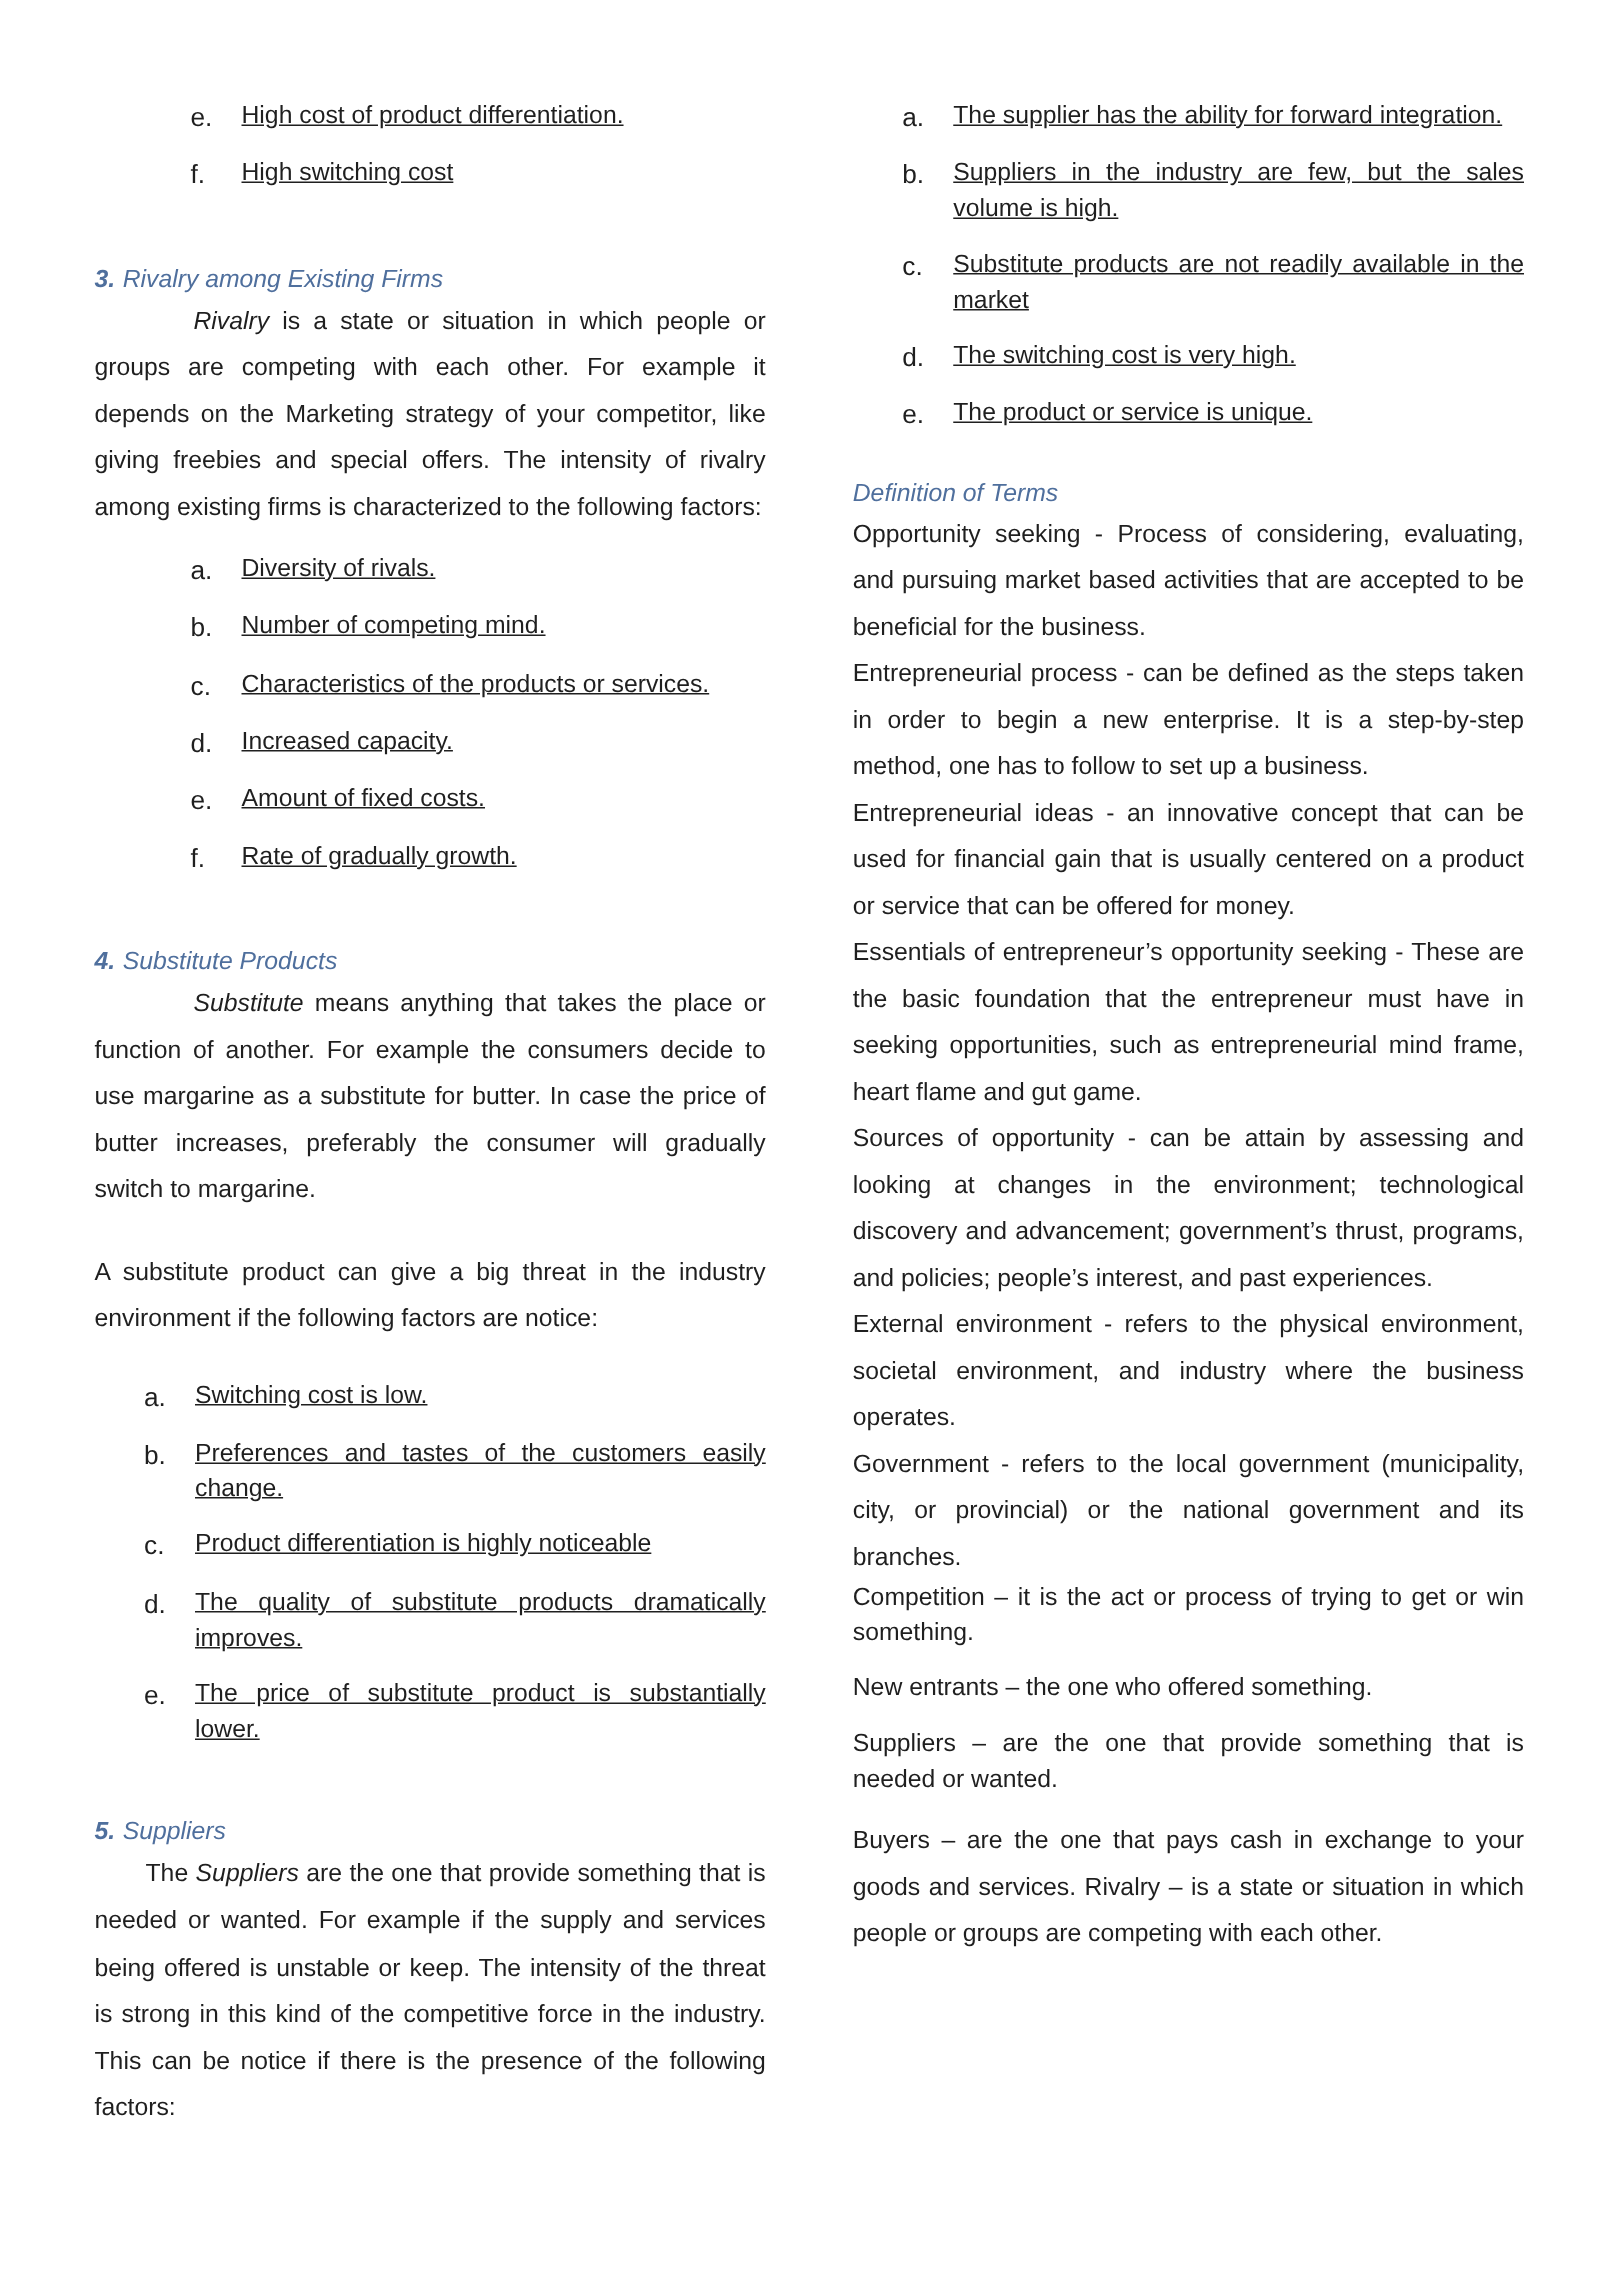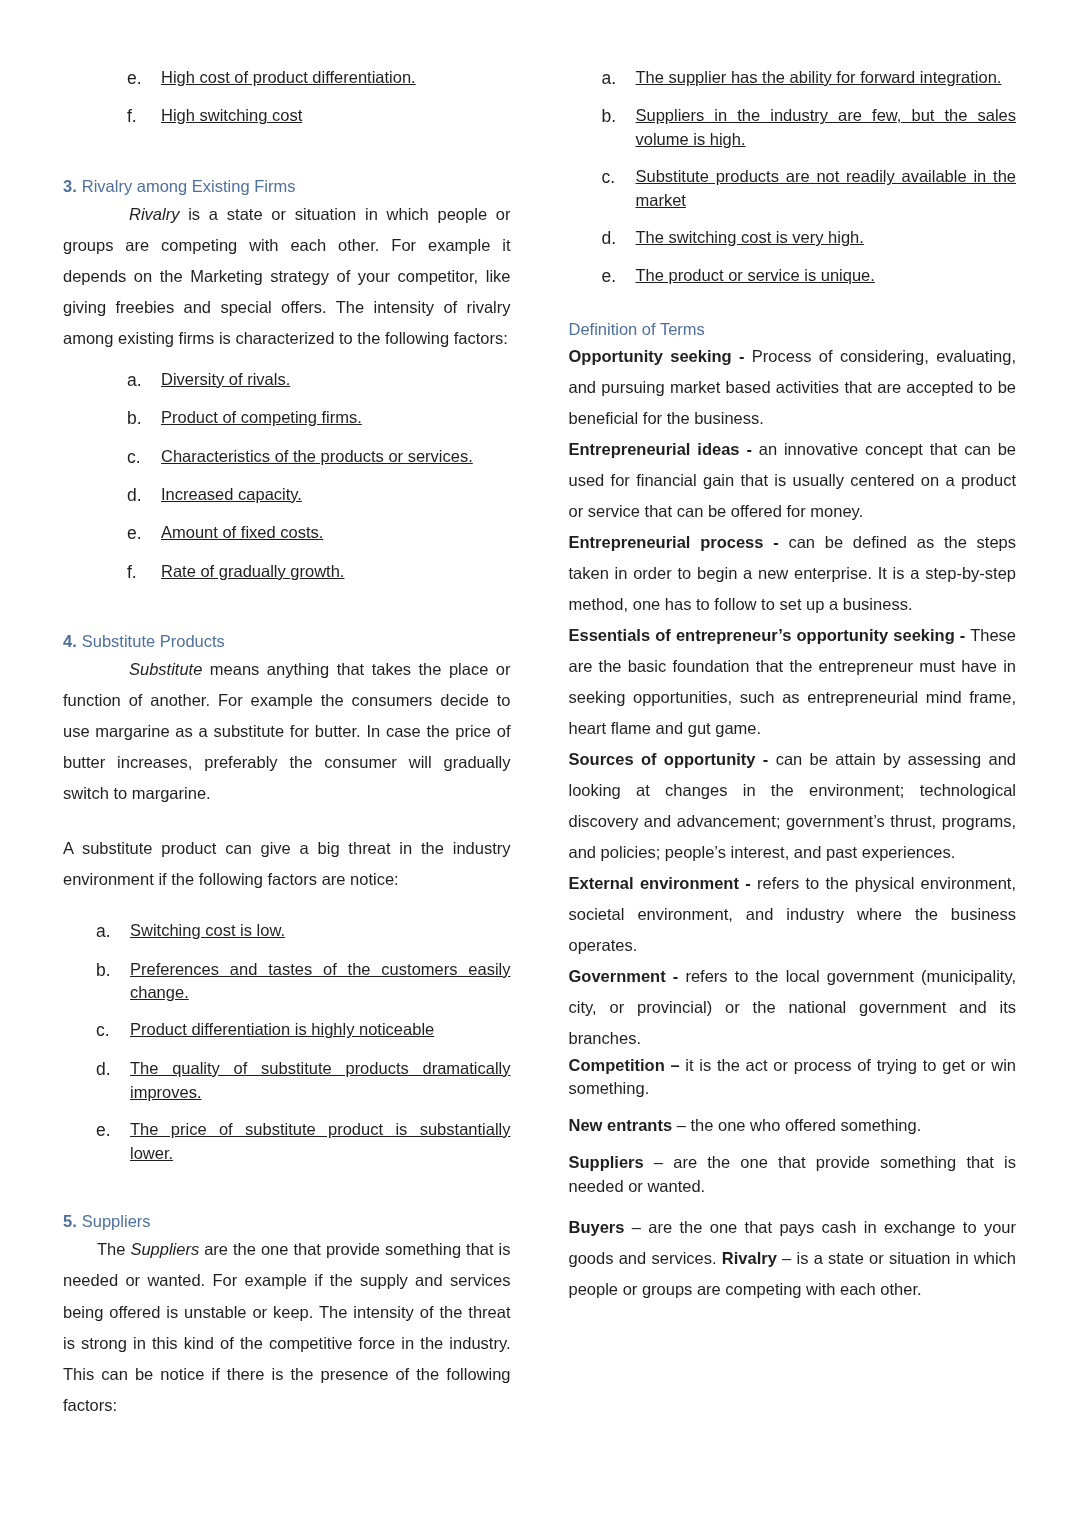--- a/index.html
+++ b/index.html
@@ -13,20 +13,21 @@
     gap: 58px;
     font-family: "Liberation Sans", sans-serif;
     font-size: 16.5px;
     color: #1f1f1f;
   }
   .col { flex: 1 1 0; min-width: 0; }
 
   
   .sec-head {
     font-family: "Liberation Sans", sans-serif;
+    font-style: italic;
     font-weight: 400;
     color: #4f6f9d;
     font-size: 16.5px;
     margin: 47px 0 3px 0;
   }
   .sec-head .num { font-weight: 700; margin-right: 5px; }
   .defs-head { margin: 30px 0 2px 0; }
 
   
   .para {
@@ -46,21 +47,21 @@
   .listA { padding-left: 64px; }
   .listB { padding-left: 33px; }
   .li { display: flex; margin-bottom: 13px; line-height: 1.45; }
   .li .marker { flex: 0 0 34px; font-size: 17.5px; }
   .li .litext { flex: 1 1 auto; text-align: justify; text-decoration: underline; }
 
   
   .def { margin: 0; text-align: justify; }
   .def.wide { line-height: 1.88; }
   .def.tight { line-height: 1.4; margin-bottom: 14px; }
-  .def b, .para b, .litext b { font-weight: 700; }
+  .def b, .para b, .litext b { font-weight: 400; }
 </style>
 </head>
 <body>
 
 <div class="page">
 
   <div class="col">
 
     <div class="list listA top-list">
       <div class="li">
@@ -77,21 +78,21 @@
 
     <p class="para indent-lg"><span class="ital">Rivalry</span><span> is a state or situation in which people or groups are competing with each other. For example it depends on the Marketing strategy of your competitor, like giving freebies and special offers. The intensity of rivalry among existing firms is characterized to the following factors:</span></p>
 
     <div class="list listA">
       <div class="li">
         <span class="marker">a.</span>
         <span class="litext">Diversity of rivals.</span>
       </div>
       <div class="li">
         <span class="marker">b.</span>
-        <span class="litext">Product of competing firms.</span>
+        <span class="litext">Number of competing mind.</span>
       </div>
       <div class="li">
         <span class="marker">c.</span>
         <span class="litext">Characteristics of the products or services.</span>
       </div>
       <div class="li">
         <span class="marker">d.</span>
         <span class="litext">Increased capacity.</span>
       </div>
       <div class="li">
@@ -161,23 +162,23 @@
       <div class="li">
         <span class="marker">e.</span>
         <span class="litext">The product or service is unique.</span>
       </div>
     </div>
 
     <h2 class="sec-head defs-head">Definition of Terms</h2>
 
     <p class="def wide"><b>Opportunity seeking -</b><span> Process of considering, evaluating, and pursuing market based activities that are accepted to be beneficial for the business.</span></p>
 
+    <p class="def wide"><b>Entrepreneurial process -</b><span> can be defined as the steps taken in order to begin a new enterprise. It is a step-by-step method, one has to follow to set up a business.</span></p>
+
     <p class="def wide"><b>Entrepreneurial ideas -</b><span> an innovative concept that can be used for financial gain that is usually centered on a product or service that can be offered for money.</span></p>
-
-    <p class="def wide"><b>Entrepreneurial process -</b><span> can be defined as the steps taken in order to begin a new enterprise. It is a step-by-step method, one has to follow to set up a business.</span></p>
 
     <p class="def wide"><b>Essentials of entrepreneur’s opportunity seeking -</b><span> These are the basic foundation that the entrepreneur must have in seeking opportunities, such as entrepreneurial mind frame, heart flame and gut game.</span></p>
 
     <p class="def wide"><b>Sources of opportunity -</b><span> can be attain by assessing and looking at changes in the environment; technological discovery and advancement; government’s thrust, programs, and policies; people’s interest, and past experiences.</span></p>
 
     <p class="def wide"><b>External environment -</b><span> refers to the physical environment, societal environment, and industry where the business operates.</span></p>
 
     <p class="def wide"><b>Government -</b><span> refers to the local government (municipality, city, or provincial) or the national government and its branches.</span></p>
 
     <p class="def tight"><b>Competition –</b><span> it is the act or process of trying to get or win something.</span></p>

